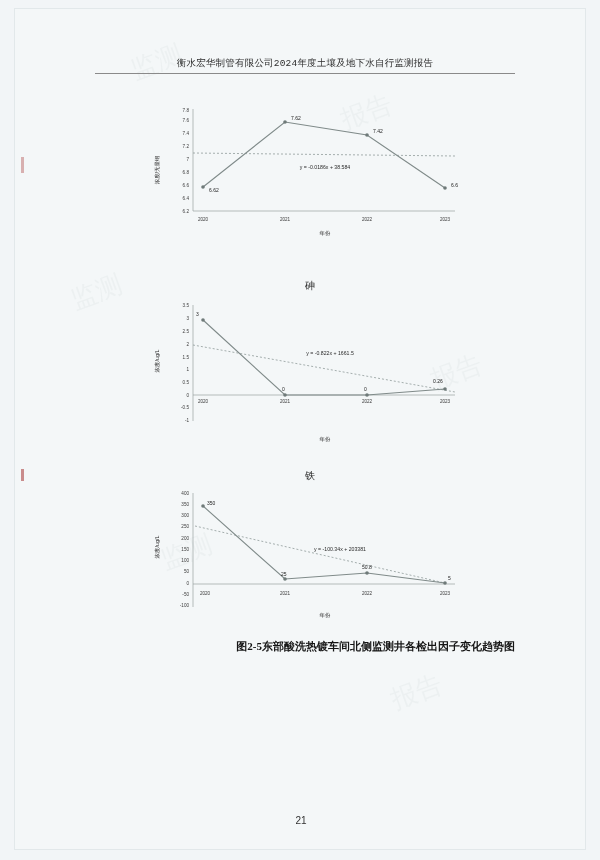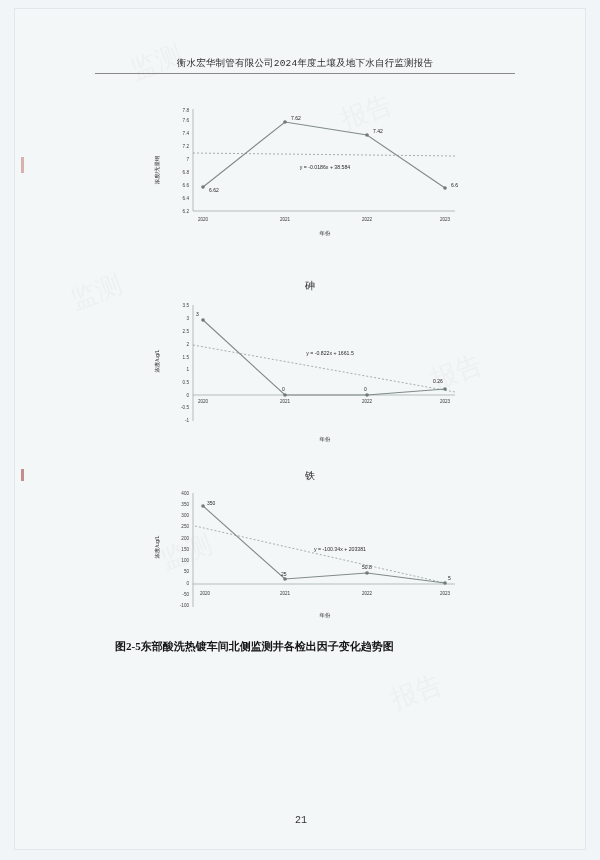--- a/index.html
+++ b/index.html
@@ -87,34 +87,34 @@
 
   .chart-area svg {
     display: block;
   }
 
   .caption {
     position: absolute;
     left: 100px;
     top: 630px;
     width: 400px;
-    text-align: left;
+    text-align: right;
     font-family: "Liberation Serif", serif;
     font-size: 11px;
     font-weight: bold;
     color: #151515;
   }
 
   .page-number {
     position: absolute;
     left: 0;
     top: 806px;
     width: 572px;
     text-align: center;
-    font-family: Liberation Mono, monospace;
+    font-family: Liberation Sans, sans-serif;
     font-size: 10px;
     color: #333;
   }
 
   .wm {
     position: absolute;
     left: 0; top: 0;
     width: 572px; height: 842px;
     pointer-events: none;
     opacity: 0.20;

